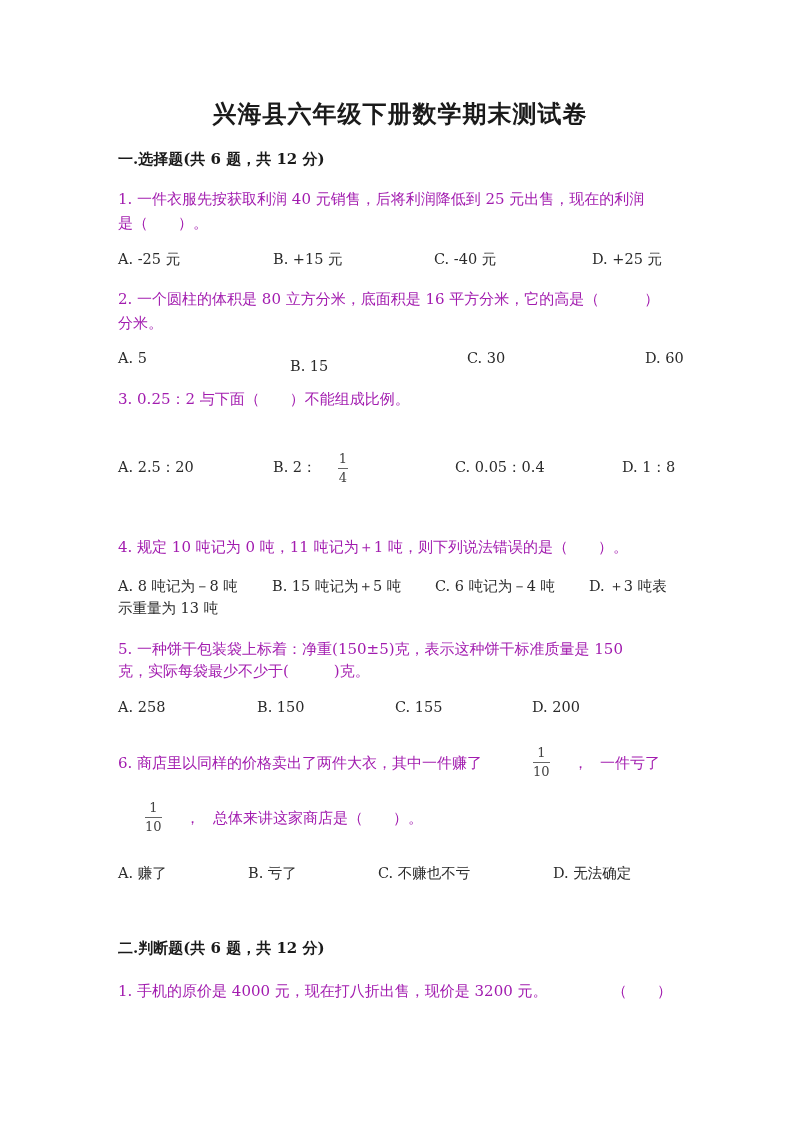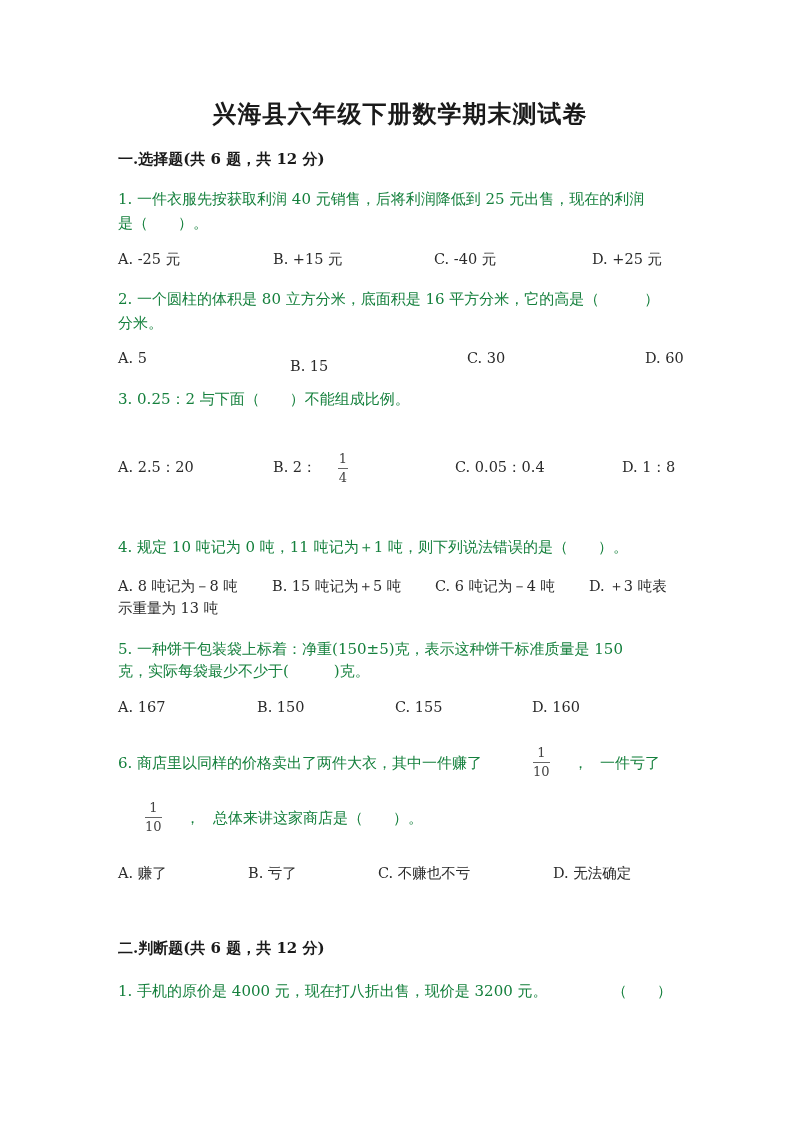--- a/index.html
+++ b/index.html
@@ -9,21 +9,21 @@
       color: #222222;
     }
     .abs { position: absolute; white-space: nowrap; }
     .title {
       left: 0; width: 800px; top: 98px; text-align: center;
       font-size: 24px; font-weight: bold; color: #1a1a1a; letter-spacing: 1px;
     }
     .section {
       left: 118px; font-size: 15px; font-weight: bold; color: #1a1a1a;
     }
-    .q { left: 118px; font-size: 15px; line-height: 24px; color: #15803d; }
+    .q { left: 118px; font-size: 15px; line-height: 24px; color: #a21caf; }
     .opt { font-size: 14.5px; color: #2a2a2a; }
     .frac {
       position: absolute; display: inline-flex; flex-direction: column;
       align-items: center; font-size: 13px; line-height: 14px; color: #444;
     }
     .frac .bar { width: 100%; min-width: 10px; height: 1px; background: #666; margin: 2px 0; }
   </style>
 </head>
 <body>
 
@@ -69,24 +69,24 @@
     <div class="abs opt" style="left:118px; top:577px;">A. 8 吨记为－8 吨</div>
     <div class="abs opt" style="left:272px; top:577px;">B. 15 吨记为＋5 吨</div>
     <div class="abs opt" style="left:435px; top:577px;">C. 6 吨记为－4 吨</div>
     <div class="abs opt" style="left:589px; top:577px;">D. ＋3 吨表</div>
     <div class="abs opt" style="left:118px; top:599px;">示重量为 13 吨</div>
   </div>
 
   <div>
     <div class="abs q" style="top:637px;">5. 一种饼干包装袋上标着：净重(150±5)克，表示这种饼干标准质量是 150</div>
     <div class="abs q" style="top:659px;">克，实际每袋最少不少于(　　　)克。</div>
-    <div class="abs opt" style="left:118px; top:699px;">A. 167</div>
+    <div class="abs opt" style="left:118px; top:699px;">A. 258</div>
     <div class="abs opt" style="left:257px; top:699px;">B. 150</div>
     <div class="abs opt" style="left:395px; top:699px;">C. 155</div>
-    <div class="abs opt" style="left:532px; top:699px;">D. 160</div>
+    <div class="abs opt" style="left:532px; top:699px;">D. 200</div>
   </div>
 
   <div>
     <div class="abs q" style="top:751px;">6. 商店里以同样的价格卖出了两件大衣，其中一件赚了</div>
     <div class="frac" style="left:533px; top:746px;">
       <span>1</span>
       <span class="bar"></span>
       <span>10</span>
     </div>
     <div class="abs q" style="left:573px; top:751px;">，</div>

